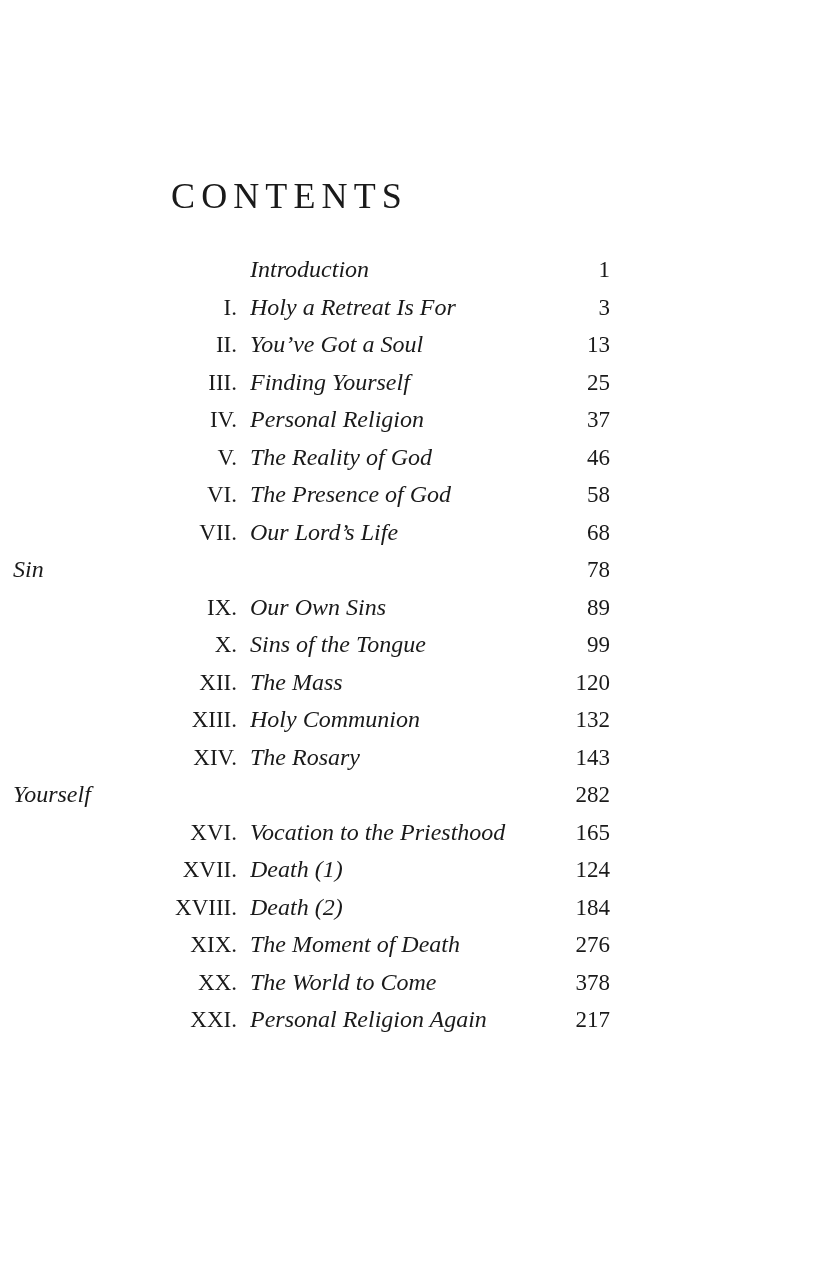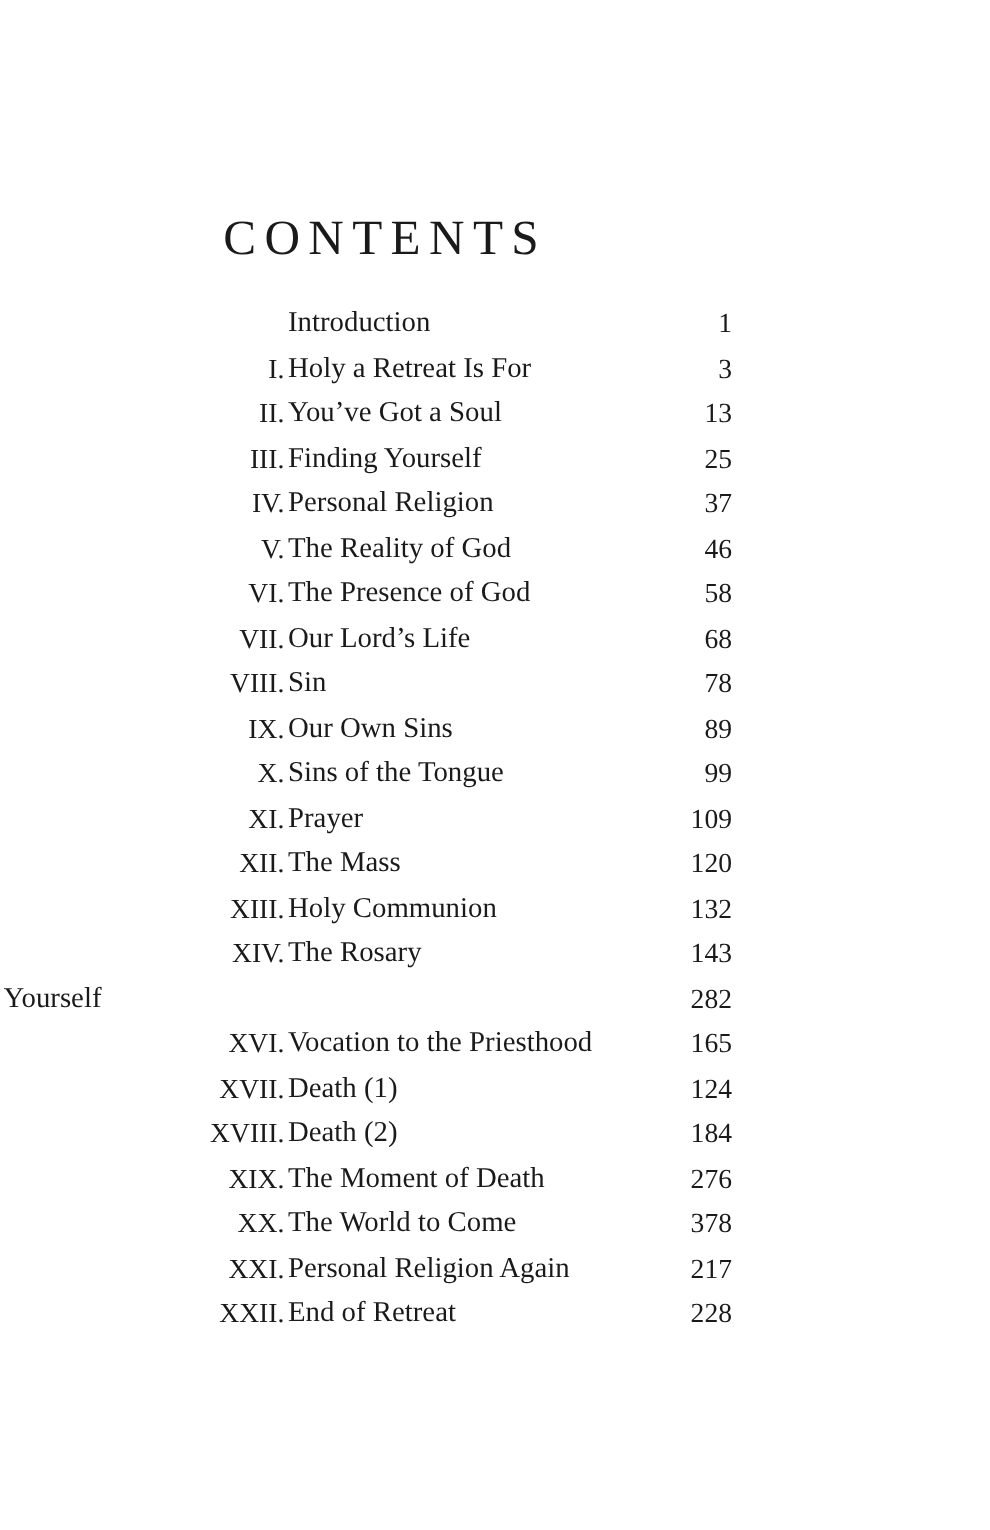--- a/index.html
+++ b/index.html
@@ -11,24 +11,24 @@
     color: #1a1a1a;
     font-family: "Liberation Serif", "DejaVu Serif", serif;
     overflow: hidden;
   }
   .page {
     position: absolute;
     inset: 0;
   }
   .heading {
     position: absolute;
-    left: 186px;
+    left: 171px;
     top: 178px;
     margin: 0;
-    font-size: 41px;
+    font-size: 36px;
     font-weight: 400;
     letter-spacing: 0.17em;
     line-height: 1;
     white-space: nowrap;
   }
   .toc {
     position: absolute;
     left: 0;
     top: 251px;
     width: 610px;
@@ -40,21 +40,22 @@
     white-space: nowrap;
   }
   .num {
     width: 237px;
     text-align: right;
     font-size: 23px;
     line-height: 37.5px;
   }
   .ttl {
     flex: 1;
-    margin-left: 3px;
+    margin-left: 13px;
+    font-style: italic;
     font-size: 24px;
     line-height: 37.5px;
     overflow: hidden;
   }
   .pg {
     text-align: right;
     font-size: 23px;
     line-height: 37.5px;
   }
 </style>
@@ -98,38 +99,32 @@
     <span class="num">VI.</span>
     <span class="ttl">The Presence of God</span>
     <span class="pg">58</span>
   </div>
       <div class="row">
     <span class="num">VII.</span>
     <span class="ttl">Our Lord’s Life</span>
     <span class="pg">68</span>
   </div>
       <div class="row">
-    <span class="num">VIII.</span>
     <span class="ttl">Sin</span>
     <span class="pg">78</span>
   </div>
       <div class="row">
     <span class="num">IX.</span>
     <span class="ttl">Our Own Sins</span>
     <span class="pg">89</span>
   </div>
       <div class="row">
     <span class="num">X.</span>
     <span class="ttl">Sins of the Tongue</span>
     <span class="pg">99</span>
-  </div>
-      <div class="row">
-    <span class="num">XI.</span>
-    <span class="ttl">Prayer</span>
-    <span class="pg">109</span>
   </div>
       <div class="row">
     <span class="num">XII.</span>
     <span class="ttl">The Mass</span>
     <span class="pg">120</span>
   </div>
       <div class="row">
     <span class="num">XIII.</span>
     <span class="ttl">Holy Communion</span>
     <span class="pg">132</span>
@@ -166,19 +161,14 @@
       <div class="row">
     <span class="num">XX.</span>
     <span class="ttl">The World to Come</span>
     <span class="pg">378</span>
   </div>
       <div class="row">
     <span class="num">XXI.</span>
     <span class="ttl">Personal Religion Again</span>
     <span class="pg">217</span>
   </div>
-      <div class="row">
-    <span class="num">XXII.</span>
-    <span class="ttl">End of Retreat</span>
-    <span class="pg">228</span>
-  </div>
     </div>
 </div>
 
 </body></html>

